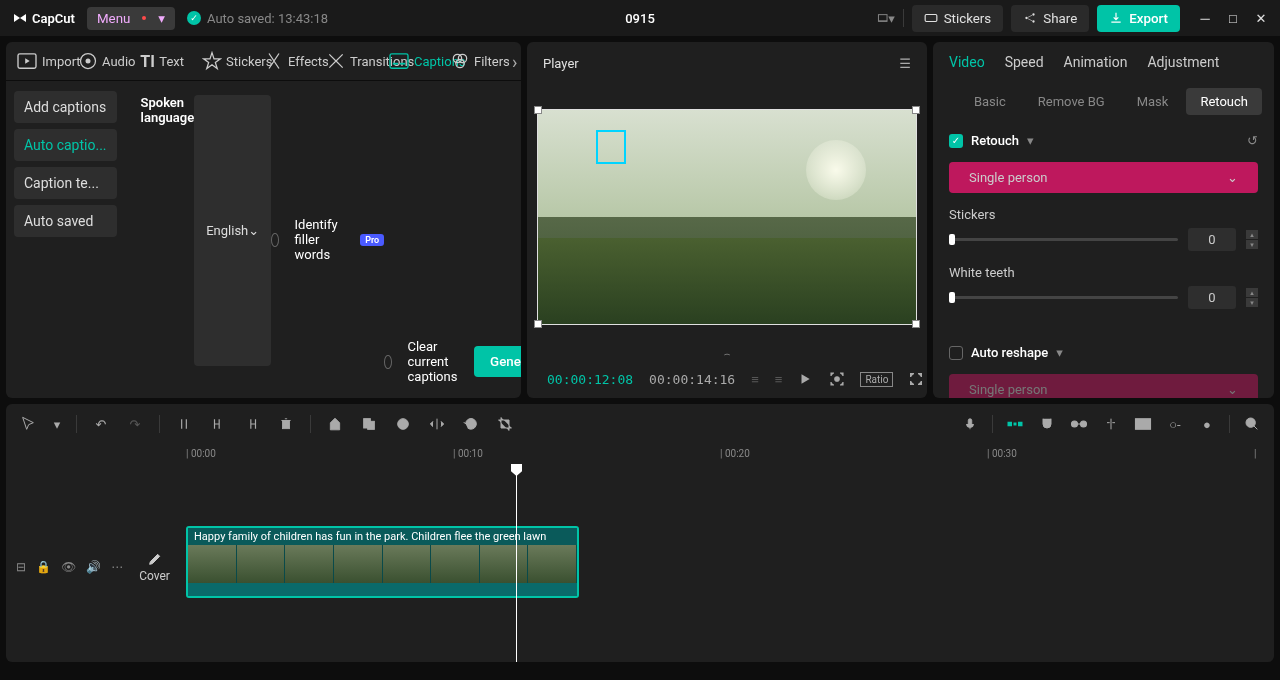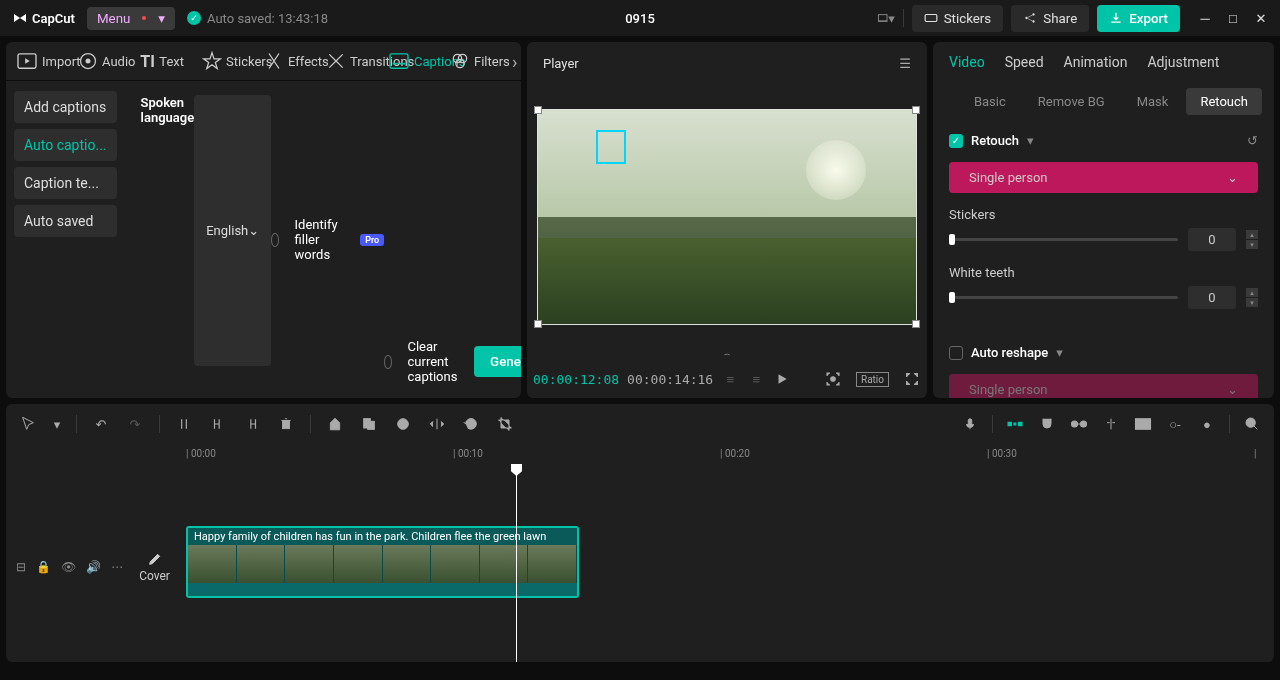--- a/index.html
+++ b/index.html
@@ -44,21 +44,21 @@
 .player-menu{cursor:pointer;color:#aaa}
 .player-viewport{flex:1;display:flex;align-items:center;justify-content:center;padding:0 10px}
 .video-frame{width:384px;height:216px;position:relative;border:1px solid #e0e0e0}
 .video-bg{width:100%;height:100%;background:linear-gradient(to bottom,#7a8a6a 0%,#5a6b4a 45%,#3a5030 100%);position:relative;overflow:hidden}
 .sky{position:absolute;top:0;left:0;right:0;height:50%;background:linear-gradient(to bottom,#d8e0d0,#b8c8a8)}
 .sun{position:absolute;top:30px;right:50px;width:60px;height:60px;background:radial-gradient(circle,rgba(255,255,240,0.9),transparent);border-radius:50%}
 .grass{position:absolute;bottom:0;left:0;right:0;height:40%;background:linear-gradient(to top,#2a4020,#4a6030)}
 .face-box{position:absolute;top:20px;left:58px;width:30px;height:34px;border:2px solid #00d4ff}
 .resize-handle{position:absolute;width:8px;height:8px;background:#fff;border:1px solid #888}
 .rh-tl{top:-4px;left:-4px}.rh-tr{top:-4px;right:-4px}.rh-bl{bottom:-4px;left:-4px}.rh-br{bottom:-4px;right:-4px}
-.player-controls{display:flex;align-items:center;padding:10px 6px;gap:8px}
+.player-controls{display:flex;align-items:center;padding:10px 20px;gap:16px}
 .time-current{color:#00c4a7;font-family:monospace;font-size:13px}
 .time-total{color:#aaa;font-family:monospace;font-size:13px}
 .pc-right{margin-left:auto;display:flex;align-items:center;gap:14px}
 .pc-icon{cursor:pointer;color:#aaa;width:18px;height:18px;display:flex;align-items:center;justify-content:center}
 .ratio-box{border:1px solid #888;padding:1px 4px;font-size:10px;color:#aaa;cursor:pointer}
 .right-panel{width:341px}
 .rp-tabs{display:flex;padding:12px 16px;gap:20px}
 .rp-tab{cursor:pointer;color:#ccc;font-size:14px}
 .rp-tab.active{color:#00c4a7}
 .rp-subtabs{display:flex;justify-content:flex-end;padding:6px 12px;gap:4px}

